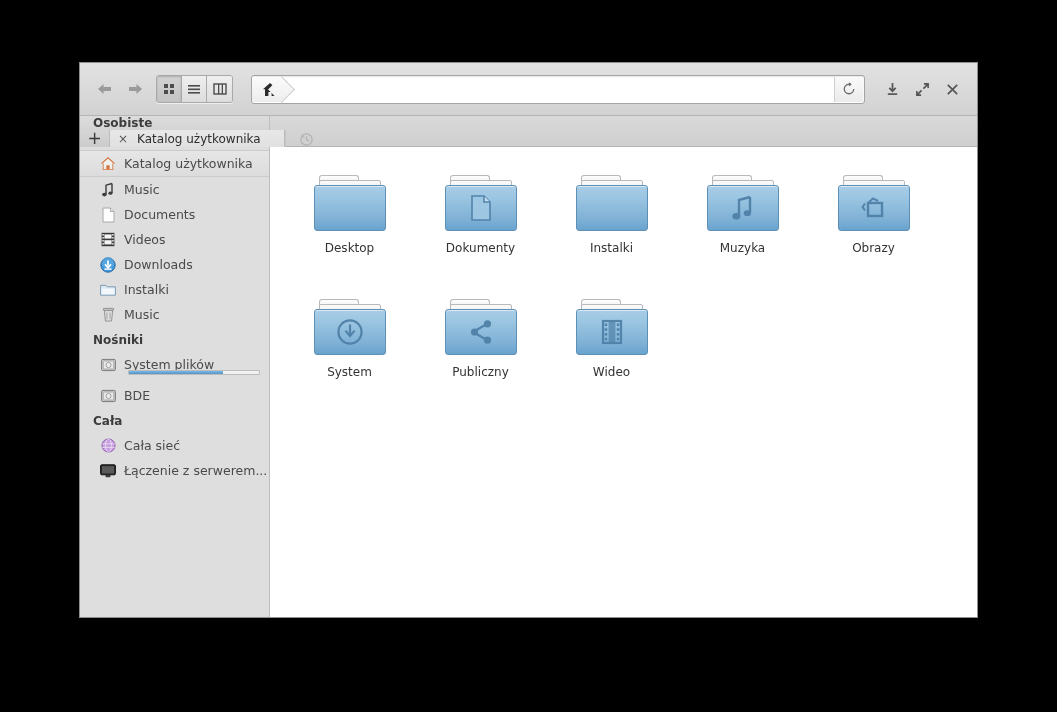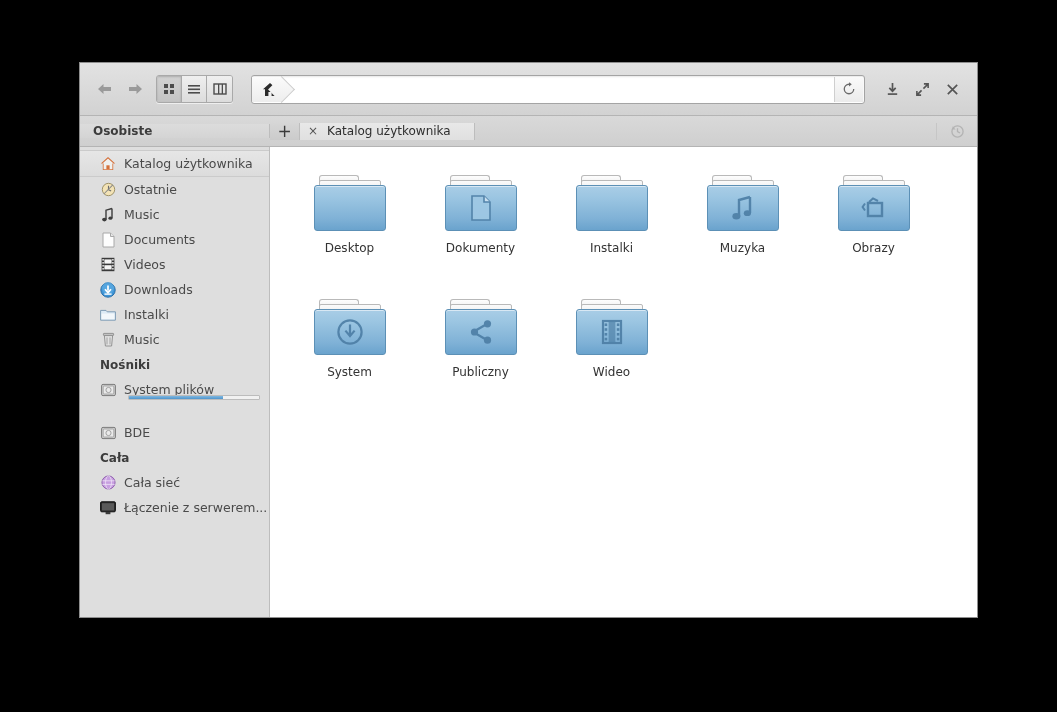--- a/index.html
+++ b/index.html
@@ -59,21 +59,21 @@
     width:28px;height:25px;margin-right:1px;border-left:1px solid #cfcfcf;
     display:flex;align-items:center;justify-content:center;
     background:linear-gradient(to bottom,#fafafa 0%,#ebebeb 100%);
   }
   .winbtn{width:30px;height:30px;display:flex;align-items:center;justify-content:center;}
 
   
   .tabbar{
     position:relative;height:30px;
     background:linear-gradient(to bottom,#d9d9d9 0%,#cfcfcf 100%);
-    border-bottom:1px solid #b4b4b4;display:flex;align-items:center;
+    border-bottom:1px solid #b4b4b4;display:flex;align-items:flex-start;flex-direction:column;
   }
   .tabbar-left{
     width:190px;box-sizing:border-box;
     background:linear-gradient(to bottom,#dcdcdc 0%,#d4d4d4 100%);
     border-right:1px solid #bdbdbd;
     display:flex;align-items:center;padding-left:13px;
   }
   .sidebar-title{font-size:12px;font-weight:bold;color:#3c3c3c;}
   .tabbar-right{flex:1;display:flex;align-items:stretch;position:relative;}
   .newtab{
@@ -95,21 +95,21 @@
   }
 
   
   .body{display:flex;height:472px;}
   .sidebar{
     width:190px;box-sizing:border-box;background:#dedede;
     border-right:1px solid #bdbdbd;padding-top:3px;overflow:hidden;
   }
   .sb-group{
     font-size:12px;font-weight:bold;color:#3c3c3c;
-    padding:6px 0 5px 20px;
+    padding:6px 0 5px 13px;
   }
   .sb-item{
     display:flex;align-items:center;height:25px;padding-left:20px;
     font-size:12.5px;color:#4a4a4a;position:relative;
   }
   .sb-item.selected{
     background:linear-gradient(to bottom,#e6e6e6 0%,#dcdcdc 100%);
     border-top:1px solid #cbcbcb;border-bottom:1px solid #cbcbcb;
     height:25px;
   }
@@ -267,30 +267,20 @@
         <span class="sb-icon">
           <svg width="16" height="15" viewBox="0 0 16 15">
             <path d="M8 1 L15.2 7.4 L13.2 7.4 L13.2 14 L2.8 14 L2.8 7.4 L0.8 7.4 Z" fill="#d4703a"></path>
             <path d="M8 2.6 L13.6 7.6 L12.4 7.6 L12.4 13.2 L3.6 13.2 L3.6 7.6 L2.4 7.6 Z" fill="#f0f0ee"></path>
             <rect x="6.4" y="9.3" width="3.2" height="3.9" fill="#d4703a"></rect>
           </svg>
         </span>
         <span class="sb-label">Katalog użytkownika</span>
       </div>
 
-      <div class="sb-item">
-        <span class="sb-icon">
-          <svg width="15" height="15" viewBox="0 0 16 16">
-            <circle cx="8" cy="8" r="6.6" fill="#f3e3b6" stroke="#9a8d62" stroke-width="1"></circle>
-            <path d="M8 4 L8 8.2 L10.8 9.6" fill="none" stroke="#6b6b6b" stroke-width="1.2"></path>
-            <path d="M12.6 3 L3 12.8" stroke="#8a8a8a" stroke-width="1.1"></path>
-          </svg>
-        </span>
-        <span class="sb-label">Ostatnie</span>
-      </div>
 
       <div class="sb-item">
         <span class="sb-icon">
           <svg width="14" height="16" viewBox="0 0 14 16">
             <path d="M11 1.5 L11 11 M11 1.5 L5 3.2 L5 12.2" fill="none" stroke="#3c3c3c" stroke-width="1.4"></path>
             <ellipse cx="3.4" cy="12.6" rx="2.3" ry="1.8" fill="#3c3c3c"></ellipse>
             <ellipse cx="9.4" cy="11.2" rx="2" ry="1.6" fill="#3c3c3c"></ellipse>
           </svg>
         </span>
         <span class="sb-label">Music</span>
@@ -370,21 +360,21 @@
               <circle cx="7.5" cy="7" r="2.6" fill="none" stroke="#9a9a9a" stroke-width=".9"></circle>
             </svg>
           </span>
           <span class="sb-label">System plików</span>
         </div>
         <div class="capacity">
           <div class="capacity-fill" id="cap0" style="width: 72%;"></div>
         </div>
       </div>
 
-      <div class="sb-item" style="margin-top:18px">
+      <div class="sb-item" style="margin-top:6px">
         <span class="sb-icon">
           <svg width="15" height="14" viewBox="0 0 15 14">
             <rect x="0.6" y="1.4" width="13.8" height="11.2" rx="1.4" fill="#cfcfcf" stroke="#7b7b7b" stroke-width="1"></rect>
             <rect x="2.2" y="3" width="10.6" height="8" rx="1" fill="#eaeaea" stroke="#9a9a9a" stroke-width=".8"></rect>
             <circle cx="7.5" cy="7" r="2.6" fill="none" stroke="#9a9a9a" stroke-width=".9"></circle>
           </svg>
         </span>
         <span class="sb-label">BDE</span>
       </div>
 

